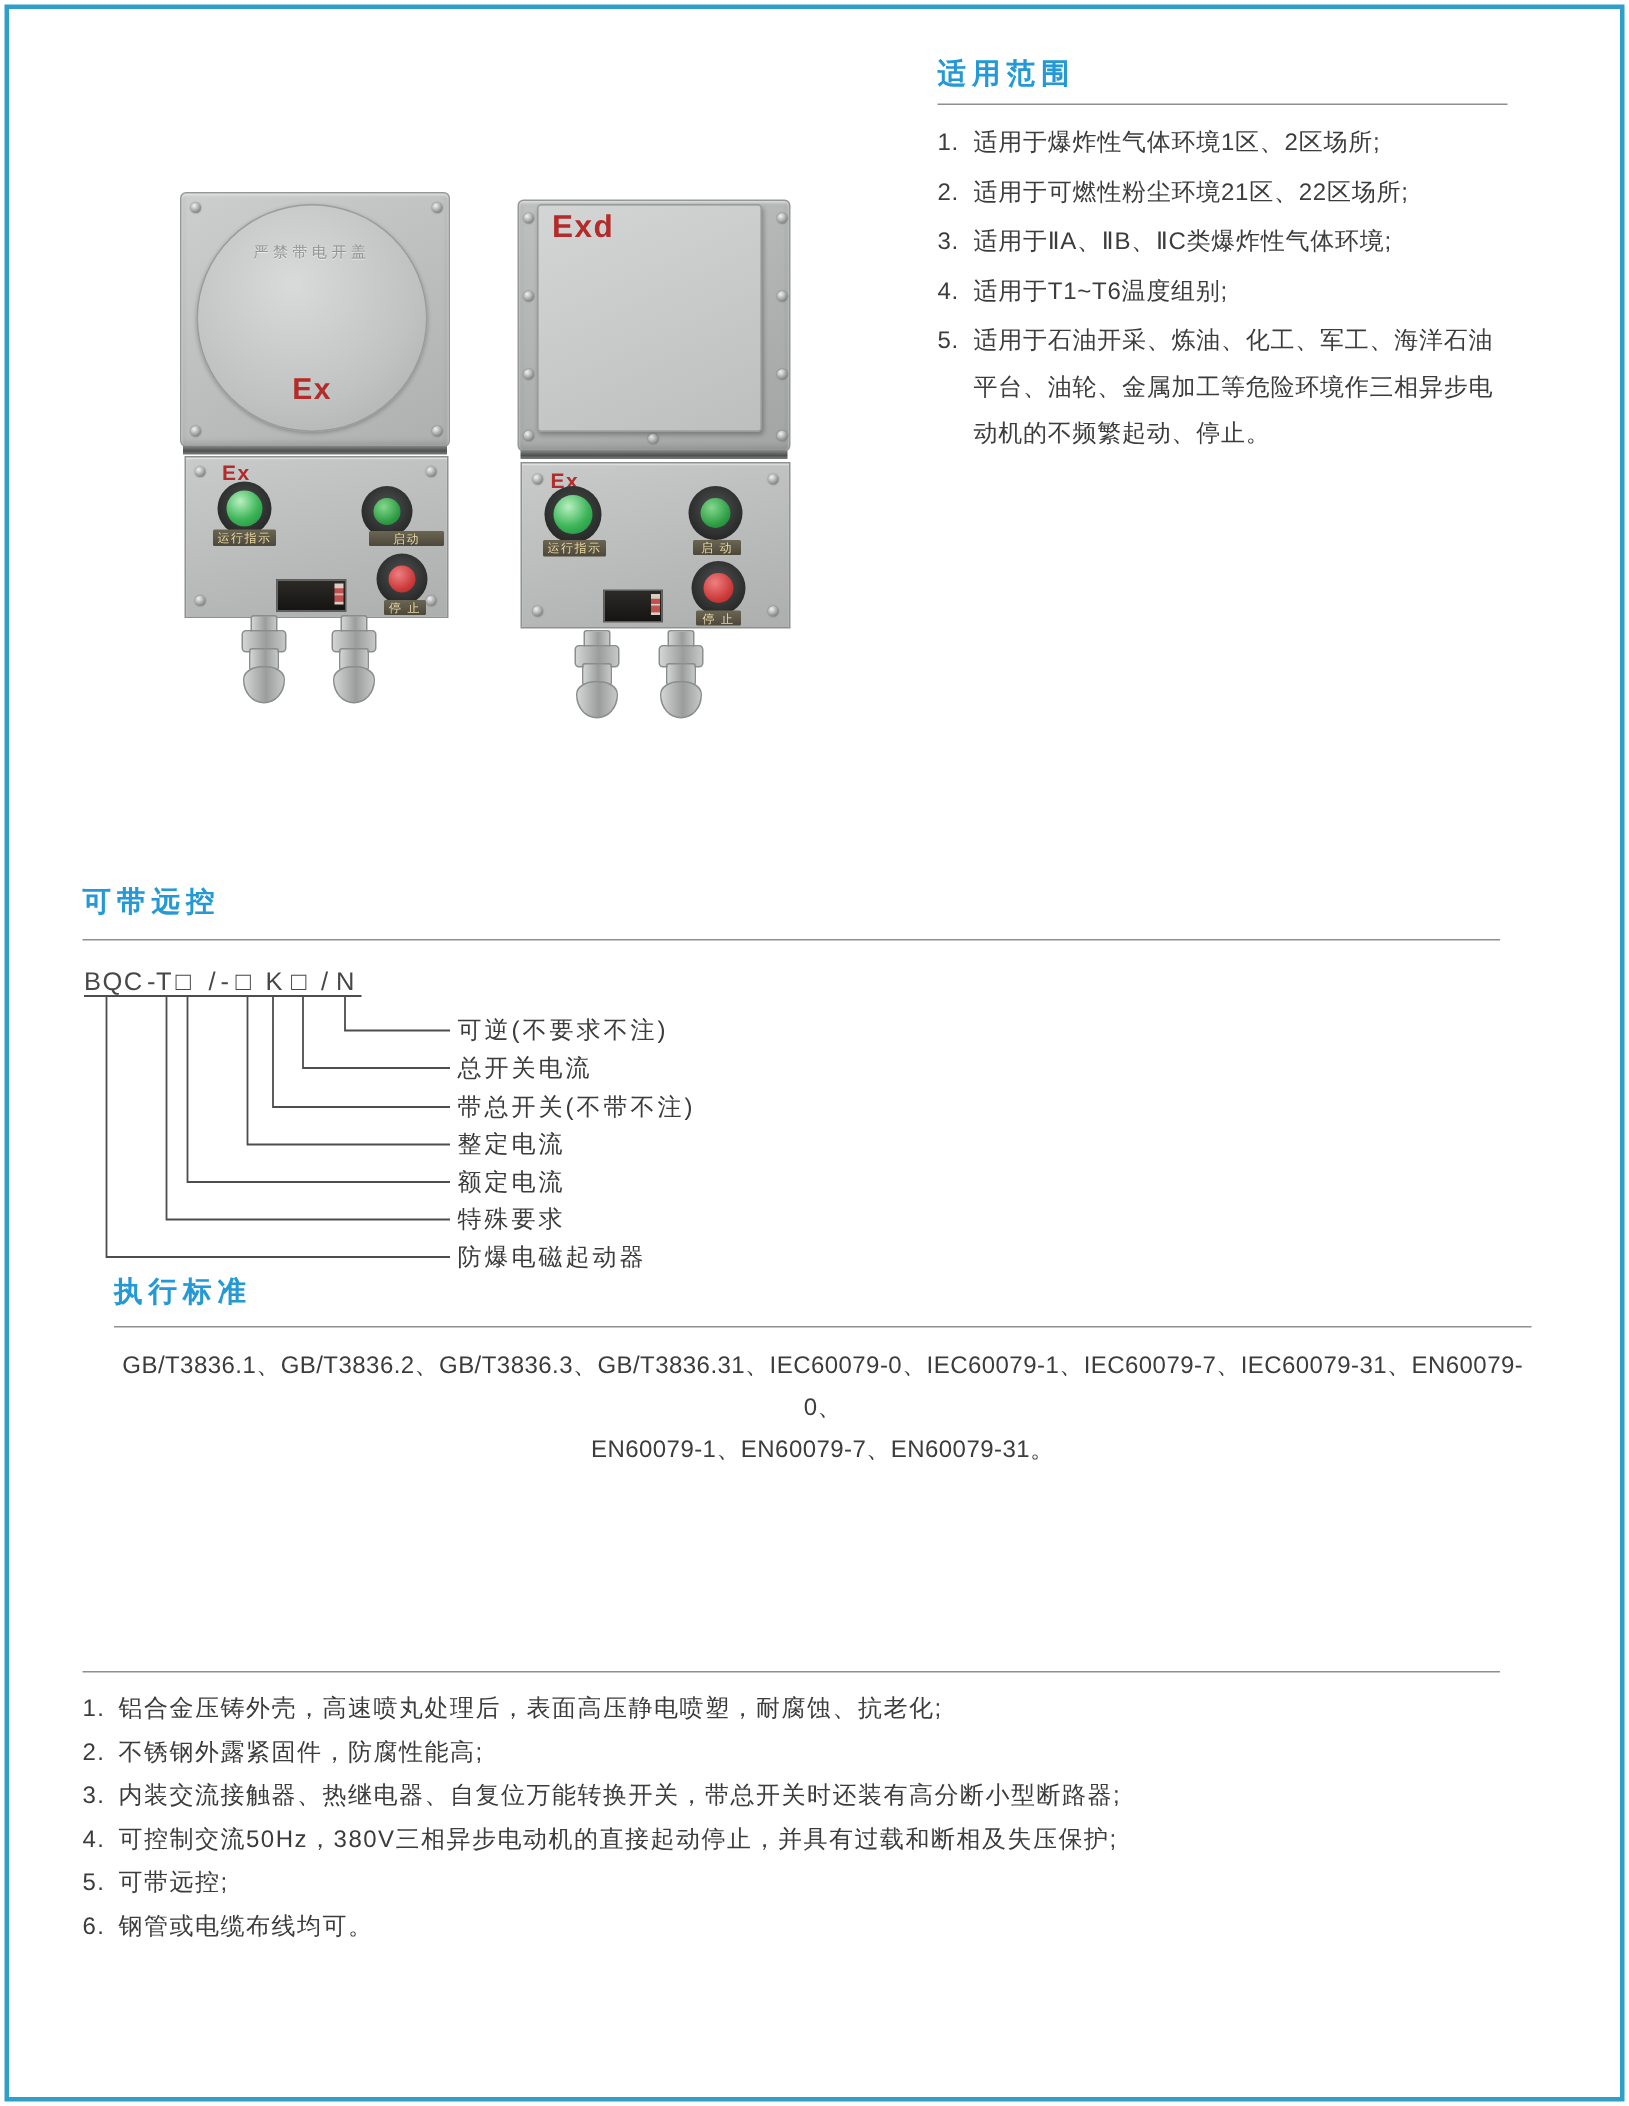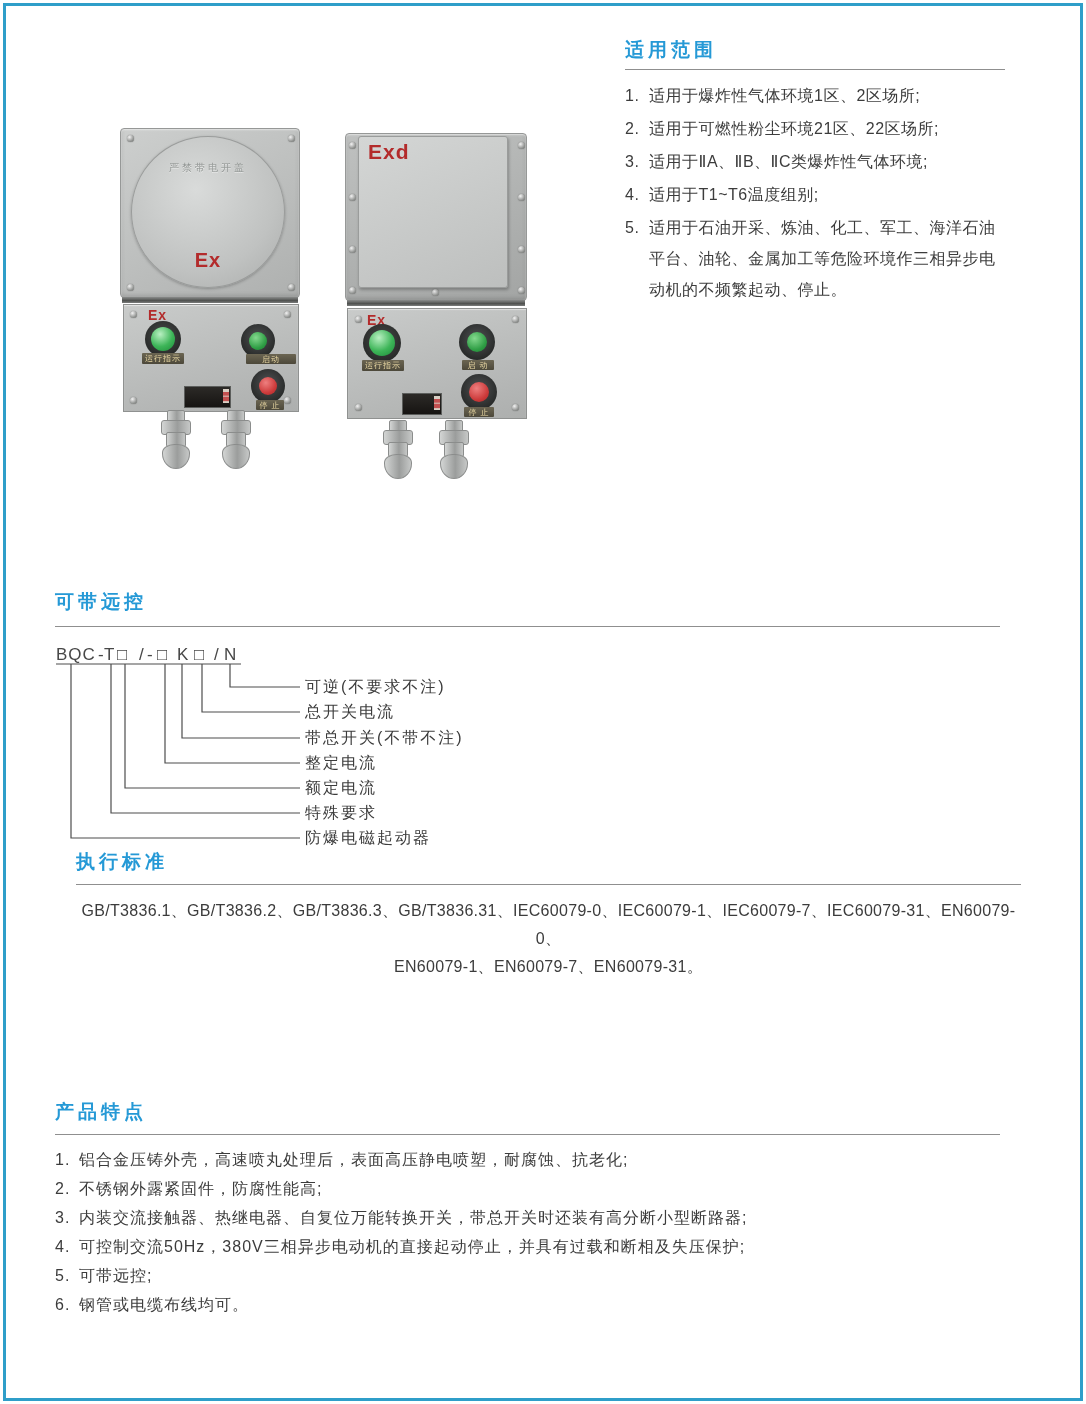--- a/index.html
+++ b/index.html
@@ -267,21 +267,20 @@
     </svg>
   </section>
 
   <section class="sec standards">
     <h2 class="sec-title">执行标准</h2>
     <hr class="rule">
     <p class="std-text"><span>GB/T3836.1、GB/T3836.2、GB/T3836.3、GB/T3836.31、IEC60079-0、IEC60079-1、IEC60079-7、IEC60079-31、EN60079-0、</span><br><span>EN60079-1、EN60079-7、EN60079-31。</span></p>
   </section>
 
   <section class="sec features">
-    <h2 class="sec-title">产品特点</h2>
     <hr class="rule">
     <div class="list">
       <div class="li">
           <span class="num">1.</span>
           <span class="txt">铝合金压铸外壳，高速喷丸处理后，表面高压静电喷塑，耐腐蚀、抗老化;</span>
         </div>
       <div class="li">
           <span class="num">2.</span>
           <span class="txt">不锈钢外露紧固件，防腐性能高;</span>
         </div>

